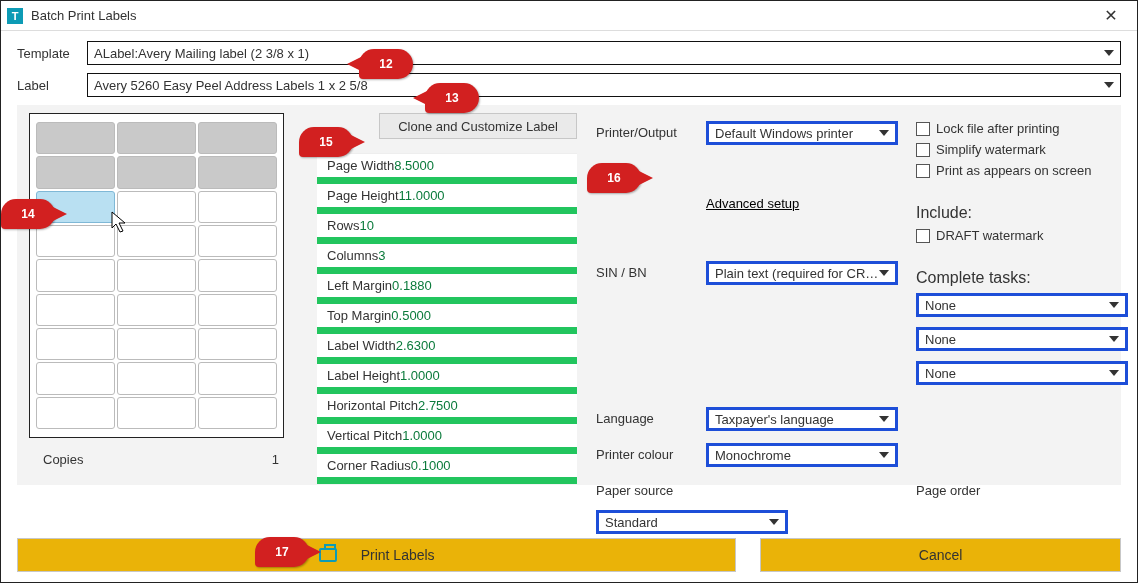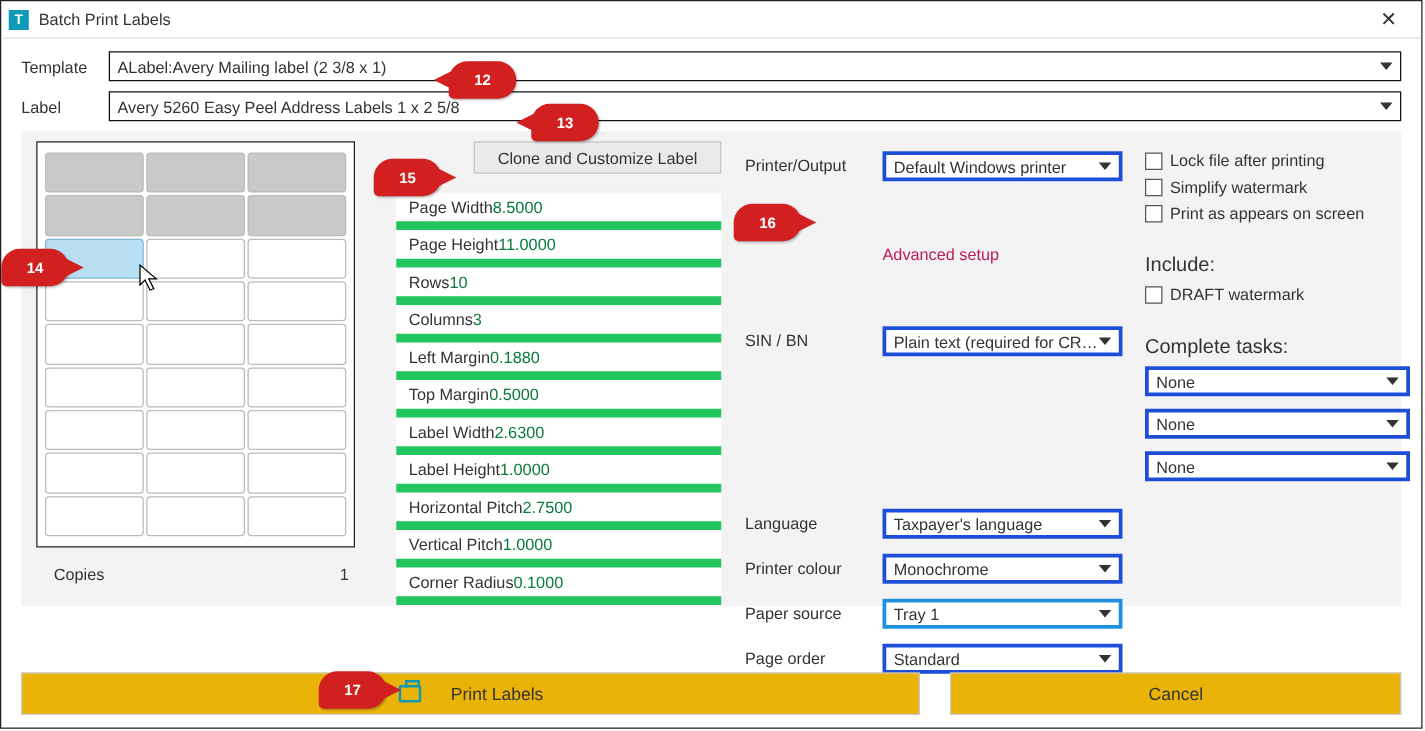--- a/index.html
+++ b/index.html
@@ -137,21 +137,21 @@
   .small-select {
     border: 3px solid #1d4ed8;
     height: 24px;
     background: #fff;
     display: flex; align-items: center;
     padding: 0 6px; cursor: pointer;
     width: 192px;
   }
   .small-select .val { flex: 1; white-space: nowrap; overflow: hidden; text-overflow: ellipsis; }
   .small-select.highlight { border-color: #1e90e0; }
-  .advanced-link { color: #be185d; cursor: pointer; font-size: 13px; }
+  .advanced-link { color: #000000; text-decoration: underline; cursor: pointer; font-size: 13px; }
   .checkrow { display: flex; align-items: center; gap: 6px; margin-bottom: 6px; }
   .chk {
     width: 14px; height: 14px; border: 1px solid #555; background: #fff; cursor: pointer;
   }
   .section-head { font-size: 16px; margin: 8px 0 6px 0; }
   .col-right-right { }
   .tasks-selects .small-select { margin-bottom: 10px; width: 212px; }
   .footer {
     position: absolute;
     left: 16px; right: 16px; bottom: 10px;
@@ -391,24 +391,20 @@
         <div></div>
 
         <div class="rlabel">Printer colour</div>
         <div class="small-select">
           <span class="val">Monochrome</span>
           <span class="caret"></span>
         </div>
         <div></div>
 
         <div class="rlabel">Paper source</div>
-        <div class="small-select highlight">
-          <span class="val">Tray 1</span>
-          <span class="caret"></span>
-        </div>
         <div></div>
 
         <div class="rlabel">Page order</div>
         <div class="small-select">
           <span class="val">Standard</span>
           <span class="caret"></span>
         </div>
         <div></div>
       </div>
     </div>

